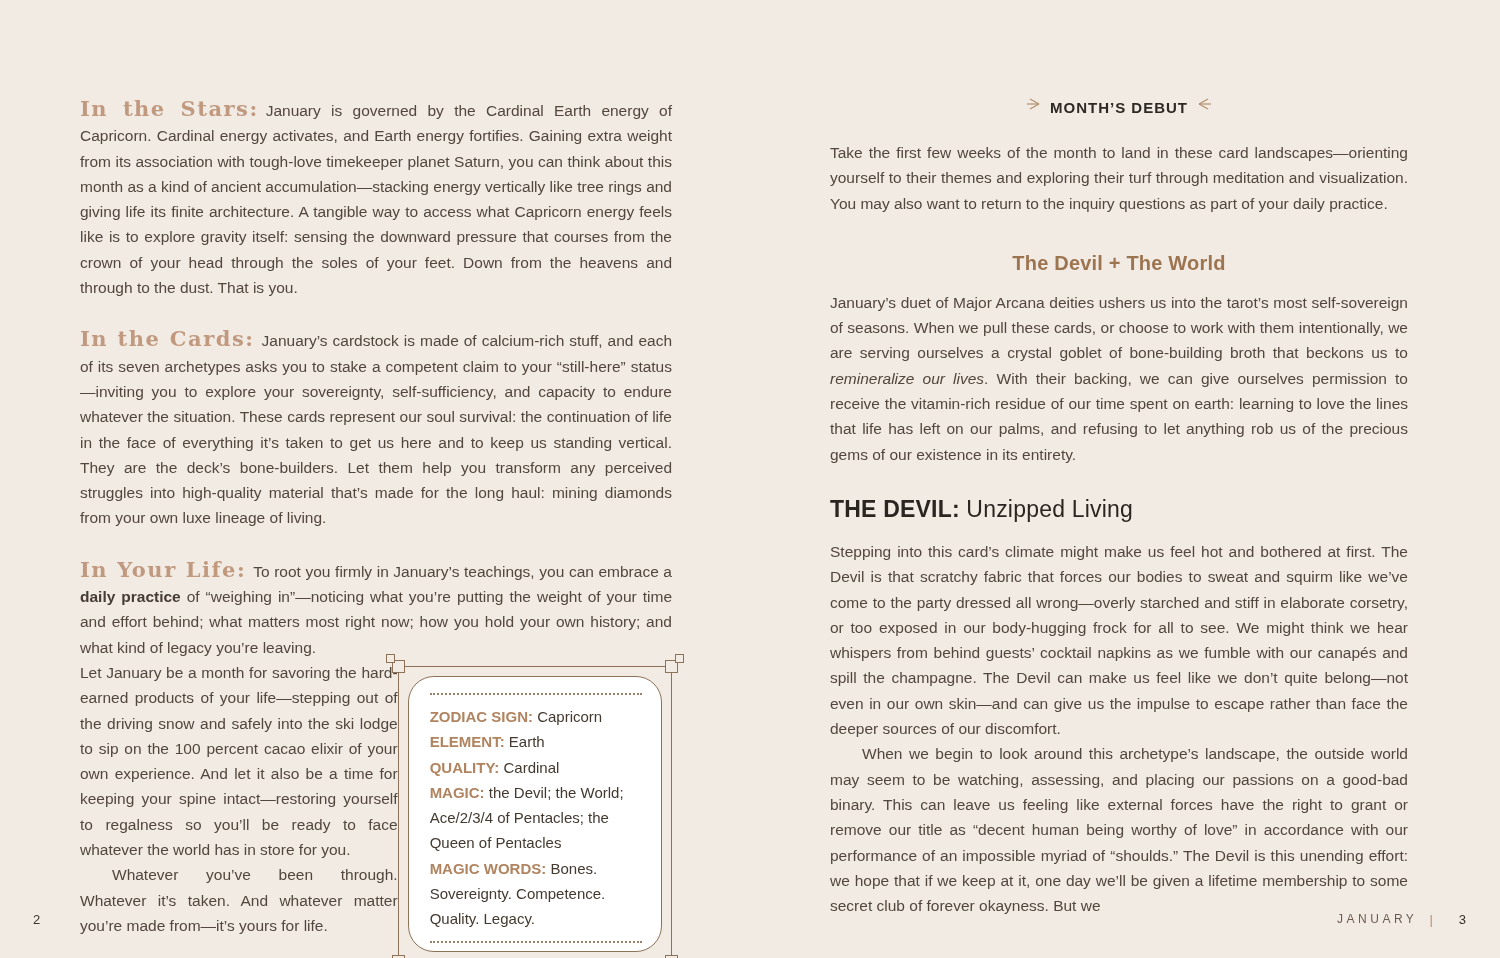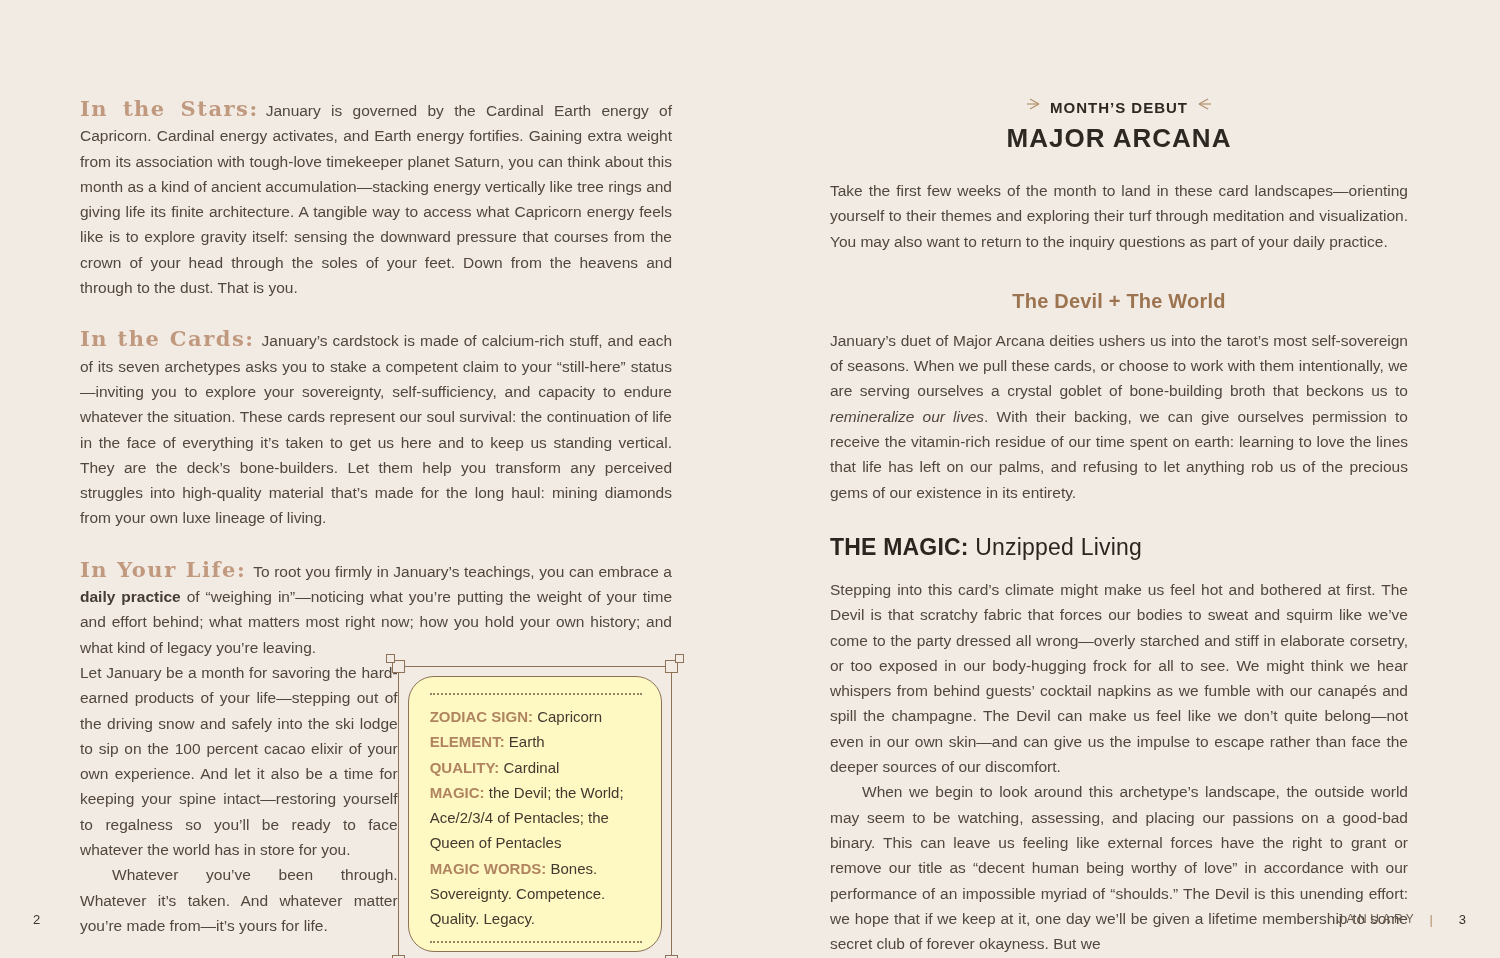--- a/index.html
+++ b/index.html
@@ -43,21 +43,21 @@
     width: 285px; height: 296px;
     margin-left: auto; margin-top: 6px;
     border: 1.2px solid #8d7258;
     position: relative;
     box-sizing: border-box;
   }
   .infobox-inner {
     position: absolute; left: 9px; top: 9px; right: 9px; bottom: 9px;
     border: 1.2px solid #8d7258;
     border-radius: 26px;
-    background: #fef9c3;
+    background: #ffffff;
     padding: 10px 19px 8px 21px;
     box-sizing: border-box;
   }
   .csq { position: absolute; border: 1.2px solid #8d7258; background: #f2ebe4; box-sizing: border-box; }
   .csq-lg { width: 13px; height: 13px; }
   .csq-sm { width: 9px; height: 9px; }
   .tl1 { left: -7px;  top: -7px; }    .tl2 { left: -13px; top: -13px; }
   .tr1 { right: -7px; top: -7px; }    .tr2 { right: -13px; top: -13px; }
   .bl1 { left: -7px;  bottom: -7px; }
   .br1 { right: -7px; bottom: -7px; }
@@ -166,28 +166,27 @@
       <svg width="15" height="16" viewBox="0 0 15 16">
           <g stroke="#b3916b" stroke-width="1.2" fill="none">
         <line x1="13" y1="8" x2="1" y2="8"></line>
             <line x1="13" y1="8" x2="4" y2="3"></line>
             <line x1="13" y1="8" x2="4" y2="13"></line>
       </g>
         </svg>
     </span>
   </div>
 
-  <h1 class="big-title">MAJOR ARCANA</h1>
 
   <p class="body-p intro-p">Take the first few weeks of the month to land in these card landscapes—orienting yourself to their themes and exploring their turf through meditation and visualization. You may also want to return to the inquiry questions as part of your daily practice.</p>
 
   <h2 class="gold-h">The Devil + The World</h2>
   <p class="body-p gold-section-p"><span>January’s duet of Major Arcana deities ushers us into the tarot’s most self-sovereign of seasons. When we pull these cards, or choose to work with them intentionally, we are serving ourselves a crystal goblet of bone-building broth that beckons us to </span><span class="ital">remineralize our lives</span><span>. With their backing, we can give ourselves permission to receive the vitamin-rich residue of our time spent on earth: learning to love the lines that life has left on our palms, and refusing to let anything rob us of the precious gems of our existence in its entirety.</span></p>
 
-  <h2 class="dark-h"><span class="hb">THE MAGIC:</span><span> Unzipped Living</span></h2>
+  <h2 class="dark-h"><span class="hb">THE DEVIL:</span><span> Unzipped Living</span></h2>
   <p class="body-p devil-p1">Stepping into this card’s climate might make us feel hot and bothered at first. The Devil is that scratchy fabric that forces our bodies to sweat and squirm like we’ve come to the party dressed all wrong—overly starched and stiff in elaborate corsetry, or too exposed in our body-hugging frock for all to see. We might think we hear whispers from behind guests’ cocktail napkins as we fumble with our canapés and spill the champagne. The Devil can make us feel like we don’t quite belong—not even in our own skin—and can give us the impulse to escape rather than face the deeper sources of our discomfort.</p>
   <p class="body-p devil-p2">When we begin to look around this archetype’s landscape, the outside world may seem to be watching, assessing, and placing our passions on a good-bad binary. This can leave us feeling like external forces have the right to grant or remove our title as “decent human being worthy of love” in accordance with our performance of an impossible myriad of “shoulds.” The Devil is this unending effort: we hope that if we keep at it, one day we’ll be given a lifetime membership to some secret club of forever okayness. But we</p>
 </div>
 
 <div class="pagenum-left">2</div>
 
 <div class="footer-right">
   <span class="footer-month">JANUARY</span>
   <span class="footer-bar">|</span>
   <span class="footer-pg">3</span>

